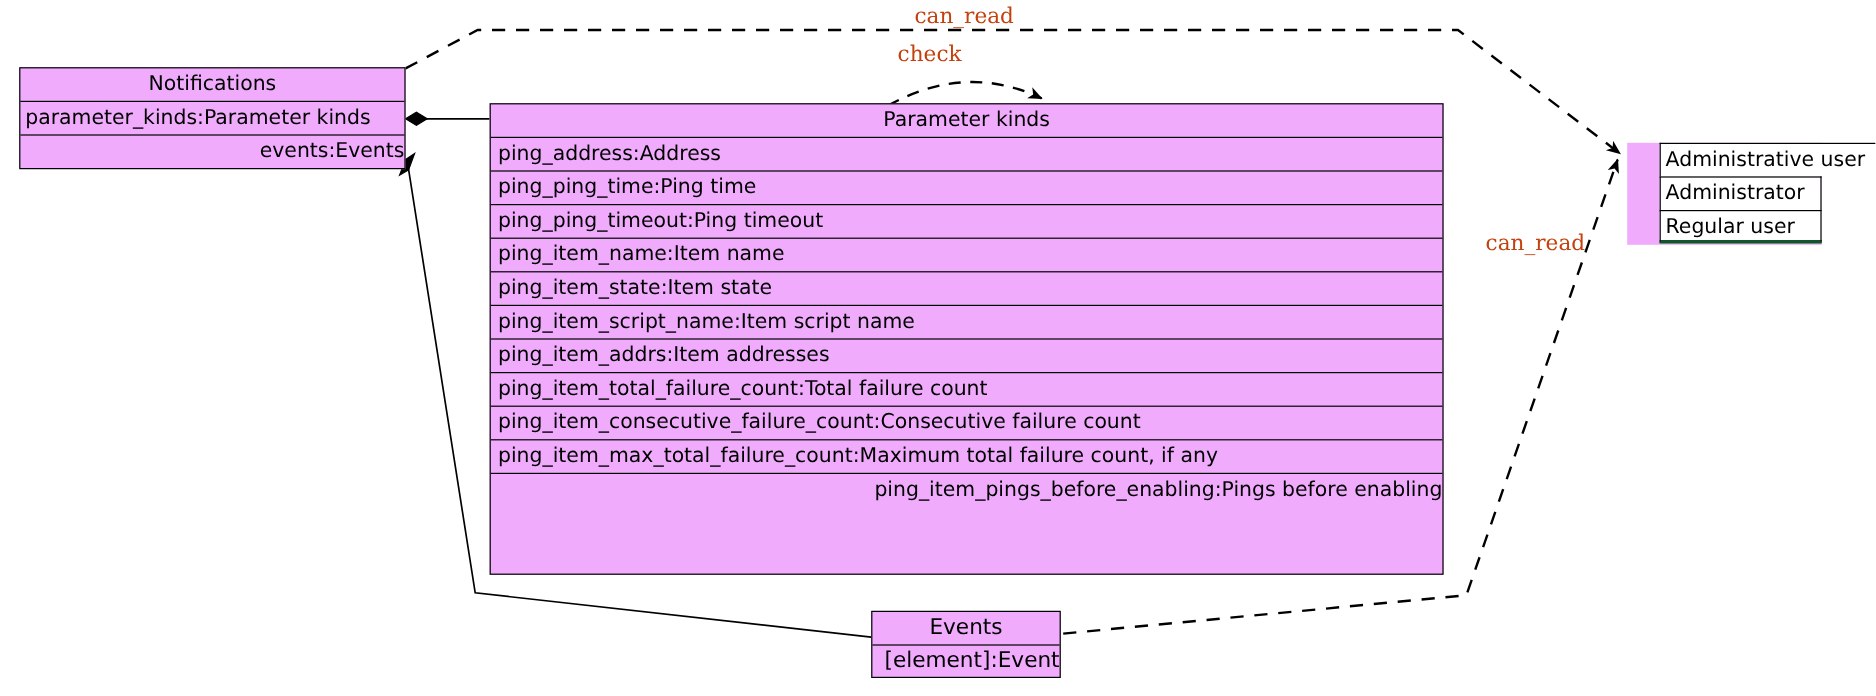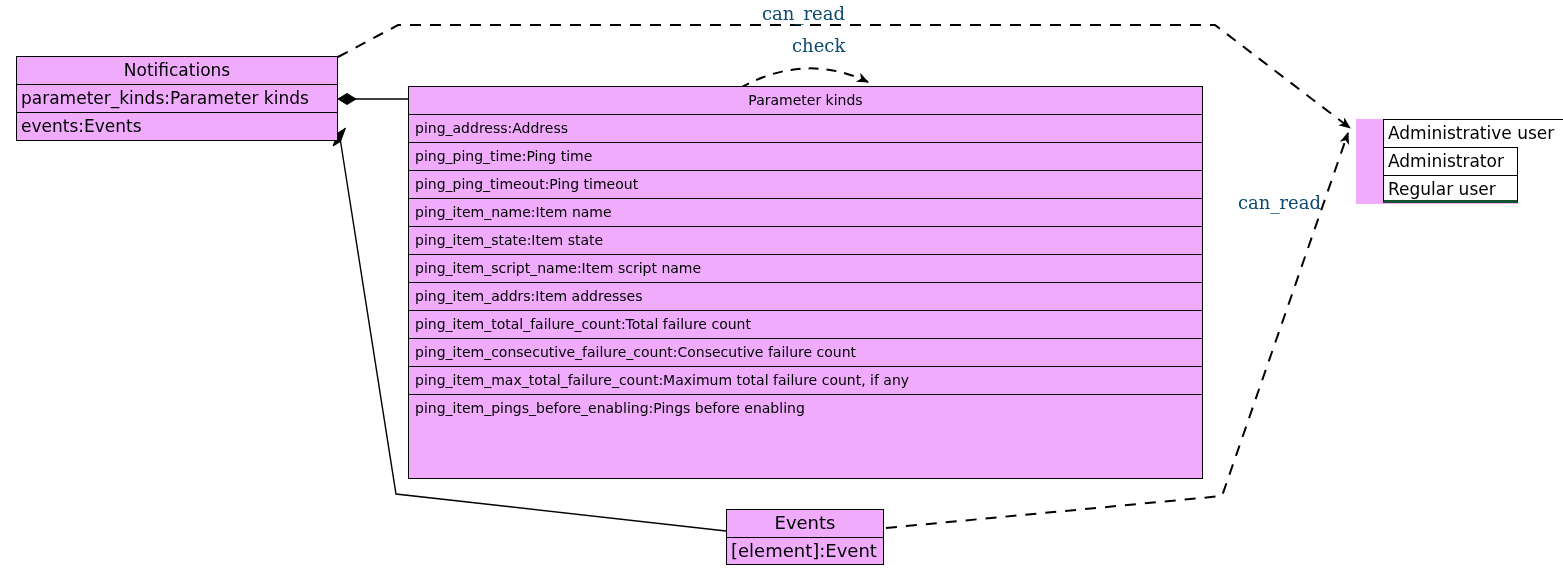--- a/index.html
+++ b/index.html
@@ -32,20 +32,21 @@
   }
   .uml-row {
     box-sizing: border-box;
     border-bottom: 1px solid #000000;
     white-space: nowrap;
     overflow: visible;
     color: #000000;
   }
   .uml-row:last-child {
     border-bottom: none;
+    text-align: right;
   }
   .uml-title {
     text-align: center;
   }
   .uml-attr {
     text-align: left;
   }
 
   
   #box-notifications {
@@ -65,21 +66,21 @@
   
   #box-parameterkinds {
     left: 408px;
     top: 86px;
     width: 795px;
     height: 393px;
   }
   #box-parameterkinds .uml-row {
     height: 28px;
     line-height: 27px;
-    font-size: 14px;
+    font-size: 17px;
   }
   #box-parameterkinds .uml-attr { padding-left: 6px; }
 
   
   #box-adminuser {
     left: 1356px;
     top: 119px;
     width: 162px;
     height: 85px;
     border: none;
@@ -114,26 +115,26 @@
     height: 28px;
     line-height: 26px;
     font-size: 18px;
   }
   #box-events .uml-attr { padding-left: 4px; }
 
   .edge-label {
     position: absolute;
     font-family: "DejaVu Serif", "Liberation Serif", serif;
     font-size: 18px;
-    color: #0c4a6e;
+    color: #c2410c;
     white-space: nowrap;
     z-index: 6;
   }
   #label-can-read-top { left: 762px; top: 3px; }
-  #label-check { left: 792px; top: 35px; }
+  #label-check { left: 748px; top: 35px; }
   #label-can-read-bottom { left: 1238px; top: 192px; }
 </style>
 </head>
 <body>
 
 <div id="canvas">
 
   <svg class="edges" viewBox="0 0 1563 580" xmlns="http://www.w3.org/2000/svg">
     <defs>
       <marker id="arrowOpen" markerWidth="14" markerHeight="14" refX="11" refY="5" orient="auto" markerUnits="userSpaceOnUse">

